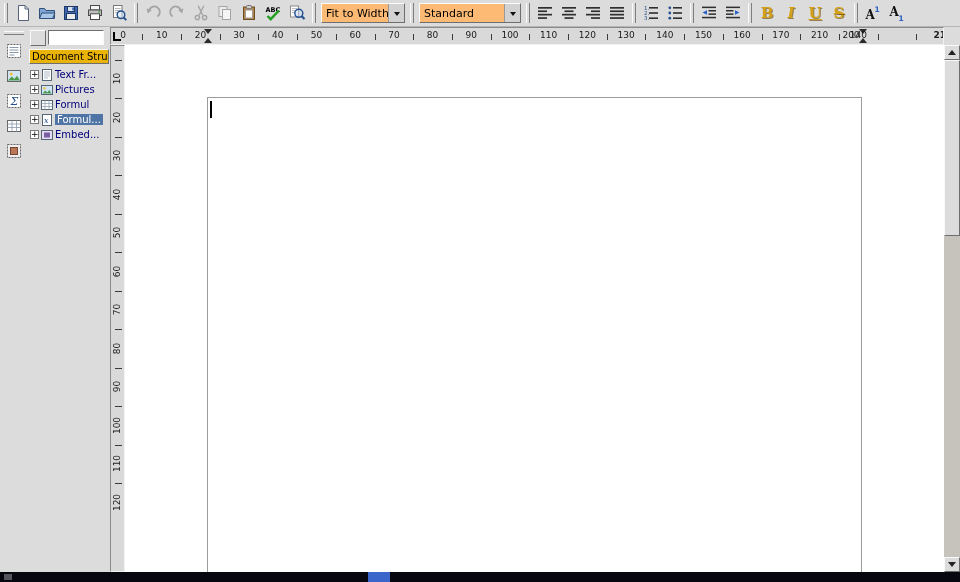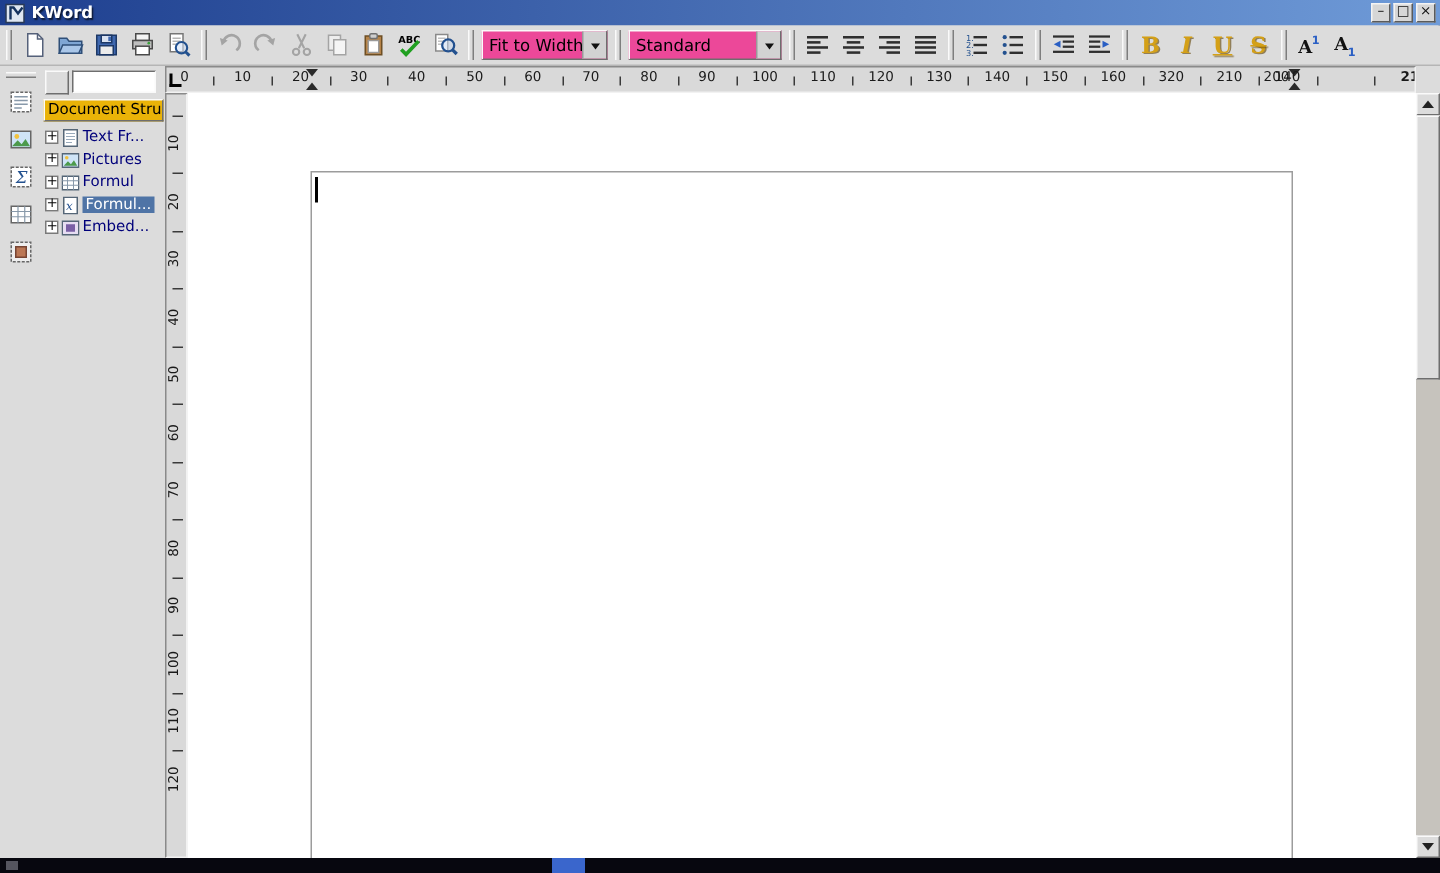--- a/index.html
+++ b/index.html
@@ -13,21 +13,21 @@
   .win-controls{display:flex;align-items:center;}
   .wbtn{width:13px;height:13px;margin-left:2px;background:#d6d6d6;border:1px solid;border-color:#f4f4f4 #5a5a5a #5a5a5a #f4f4f4;font-size:9px;line-height:10px;text-align:center;color:#111;box-sizing:border-box;}
   
   .menubar{height:18px;flex:0 0 18px;display:flex;align-items:center;background:var(--chrome,#dcdcdc);border-bottom:1px solid #bdbdbd;padding-left:3px;}
   .menu-item{font-size:11px;padding:2px 7px;color:#000;white-space:nowrap;}
   
   .toolbar{height:26px;flex:0 0 26px;display:flex;align-items:center;background:var(--chrome,#dcdcdc);border-bottom:1px solid #b5b5b5;padding-left:1px;overflow:hidden;}
   .tb-handle{width:2px;height:20px;border-left:1px solid #fafafa;border-right:1px solid #7e7e7e;margin:0 3px;flex:0 0 auto;}
   .tb-btn{width:24px;height:24px;display:flex;align-items:center;justify-content:center;flex:0 0 auto;}
   .tb-btn.disabled{opacity:.85;}
-  .combo{height:20px;display:flex;align-items:center;background:#ec4899;border:1px solid;border-color:#fafafa #6e6e6e #6e6e6e #fafafa;box-sizing:border-box;margin:0 2px;flex:0 0 auto;}
+  .combo{height:20px;display:flex;align-items:center;background:#fdba74;border:1px solid;border-color:#fafafa #6e6e6e #6e6e6e #fafafa;box-sizing:border-box;margin:0 2px;flex:0 0 auto;}
   .combo-text{font-size:11px;padding-left:4px;flex:1;white-space:nowrap;overflow:hidden;}
   .zoom-combo{width:84px;}
   .style-combo{width:102px;}
   .arrow-btn{width:15px;height:18px;display:flex;align-items:center;justify-content:center;border-left:1px solid #9a9a9a;background:#d2d2d2;}
   .arrow{width:0;height:0;border:3.5px solid transparent;border-top:4.5px solid #111;margin-top:4px;}
   .fmt-letter{font-family:"DejaVu Serif","Liberation Serif",serif;font-weight:bold;font-size:15px;color:var(--format-gold,#d4a017);text-shadow:1px 1px 0 rgba(95,65,0,.6);}
   .fmt-letter.italic{font-style:italic;}
   .fmt-letter.underline{text-decoration:underline;}
   .fmt-letter.strikethrough{text-decoration:line-through;}
   
@@ -82,35 +82,20 @@
   
   .taskbar-strip{height:10px;flex:0 0 10px;background:#07070f;position:relative;}
   .strip-notch{position:absolute;left:368px;top:0;width:22px;height:10px;background:#3a66cc;}
   .strip-notch2{position:absolute;left:4px;top:2px;width:8px;height:6px;background:#55555f;}
   svg{display:block;}
 </style>
 </head>
 <body>
 
 <div class="window">
-  <div class="titlebar">
-    <span class="app-icon" id="app-icon-slot">
-        <svg width="14" height="14" viewBox="0 0 14 14">
-          <rect x="1" y="1" width="12" height="12" fill="#dfe7f2" stroke="#2a3a55"></rect>
-          <path d="M4 11V3h2l3 4 3-4" fill="none" stroke="#16335f" stroke-width="1.6"></path>
-        </svg>
-      </span>
-    <span class="title">KWord</span>
-    <span class="title-spacer"></span>
-    <span class="win-controls" id="win-controls">
-        <span class="wbtn">–</span>
-        <span class="wbtn">□</span>
-        <span class="wbtn">×</span>
-      </span>
-  </div>
 
 
   <div class="toolbar">
       <div class="tb-handle"></div>
       <div class="tb-btn">
         <svg width="18" height="18" viewBox="0 0 18 18">
           <path d="M4.5 1.5h6.5l3.5 3.5v11.5H4.5z" fill="#fff" stroke="#55617a"></path>
           <path d="M11 1.5V5h3.5" fill="none" stroke="#55617a"></path>
         </svg>
       </div>
@@ -456,21 +441,21 @@
             <span class="hr-num" style="left: 476.4px;">120</span>
             <span class="hr-tick" style="left: 495.75px;"></span>
             <span class="hr-num" style="left: 515.1px;">130</span>
             <span class="hr-tick" style="left: 534.45px;"></span>
             <span class="hr-num" style="left: 553.8px;">140</span>
             <span class="hr-tick" style="left: 573.15px;"></span>
             <span class="hr-num" style="left: 592.5px;">150</span>
             <span class="hr-tick" style="left: 611.85px;"></span>
             <span class="hr-num" style="left: 631.2px;">160</span>
             <span class="hr-tick" style="left: 650.55px;"></span>
-            <span class="hr-num" style="left: 669.9px;">320</span>
+            <span class="hr-num" style="left: 669.9px;">170</span>
             <span class="hr-tick" style="left: 689.25px;"></span>
             <span class="hr-num" style="left: 708.6px;">210</span>
             <span class="hr-tick" style="left: 727.95px;"></span>
             <span class="hr-num" style="left: 747.3px;">140</span>
             <span class="hr-tick" style="left: 766.65px;"></span>
             <span class="hr-num" style="left: 740px;">200</span>
             <span class="hr-tick" style="left: 805.35px;"></span>
             <span class="hr-num" style="left: 832px; font-weight: bold;">210</span>
           </div>
         <div class="ruler-corner"></div>

